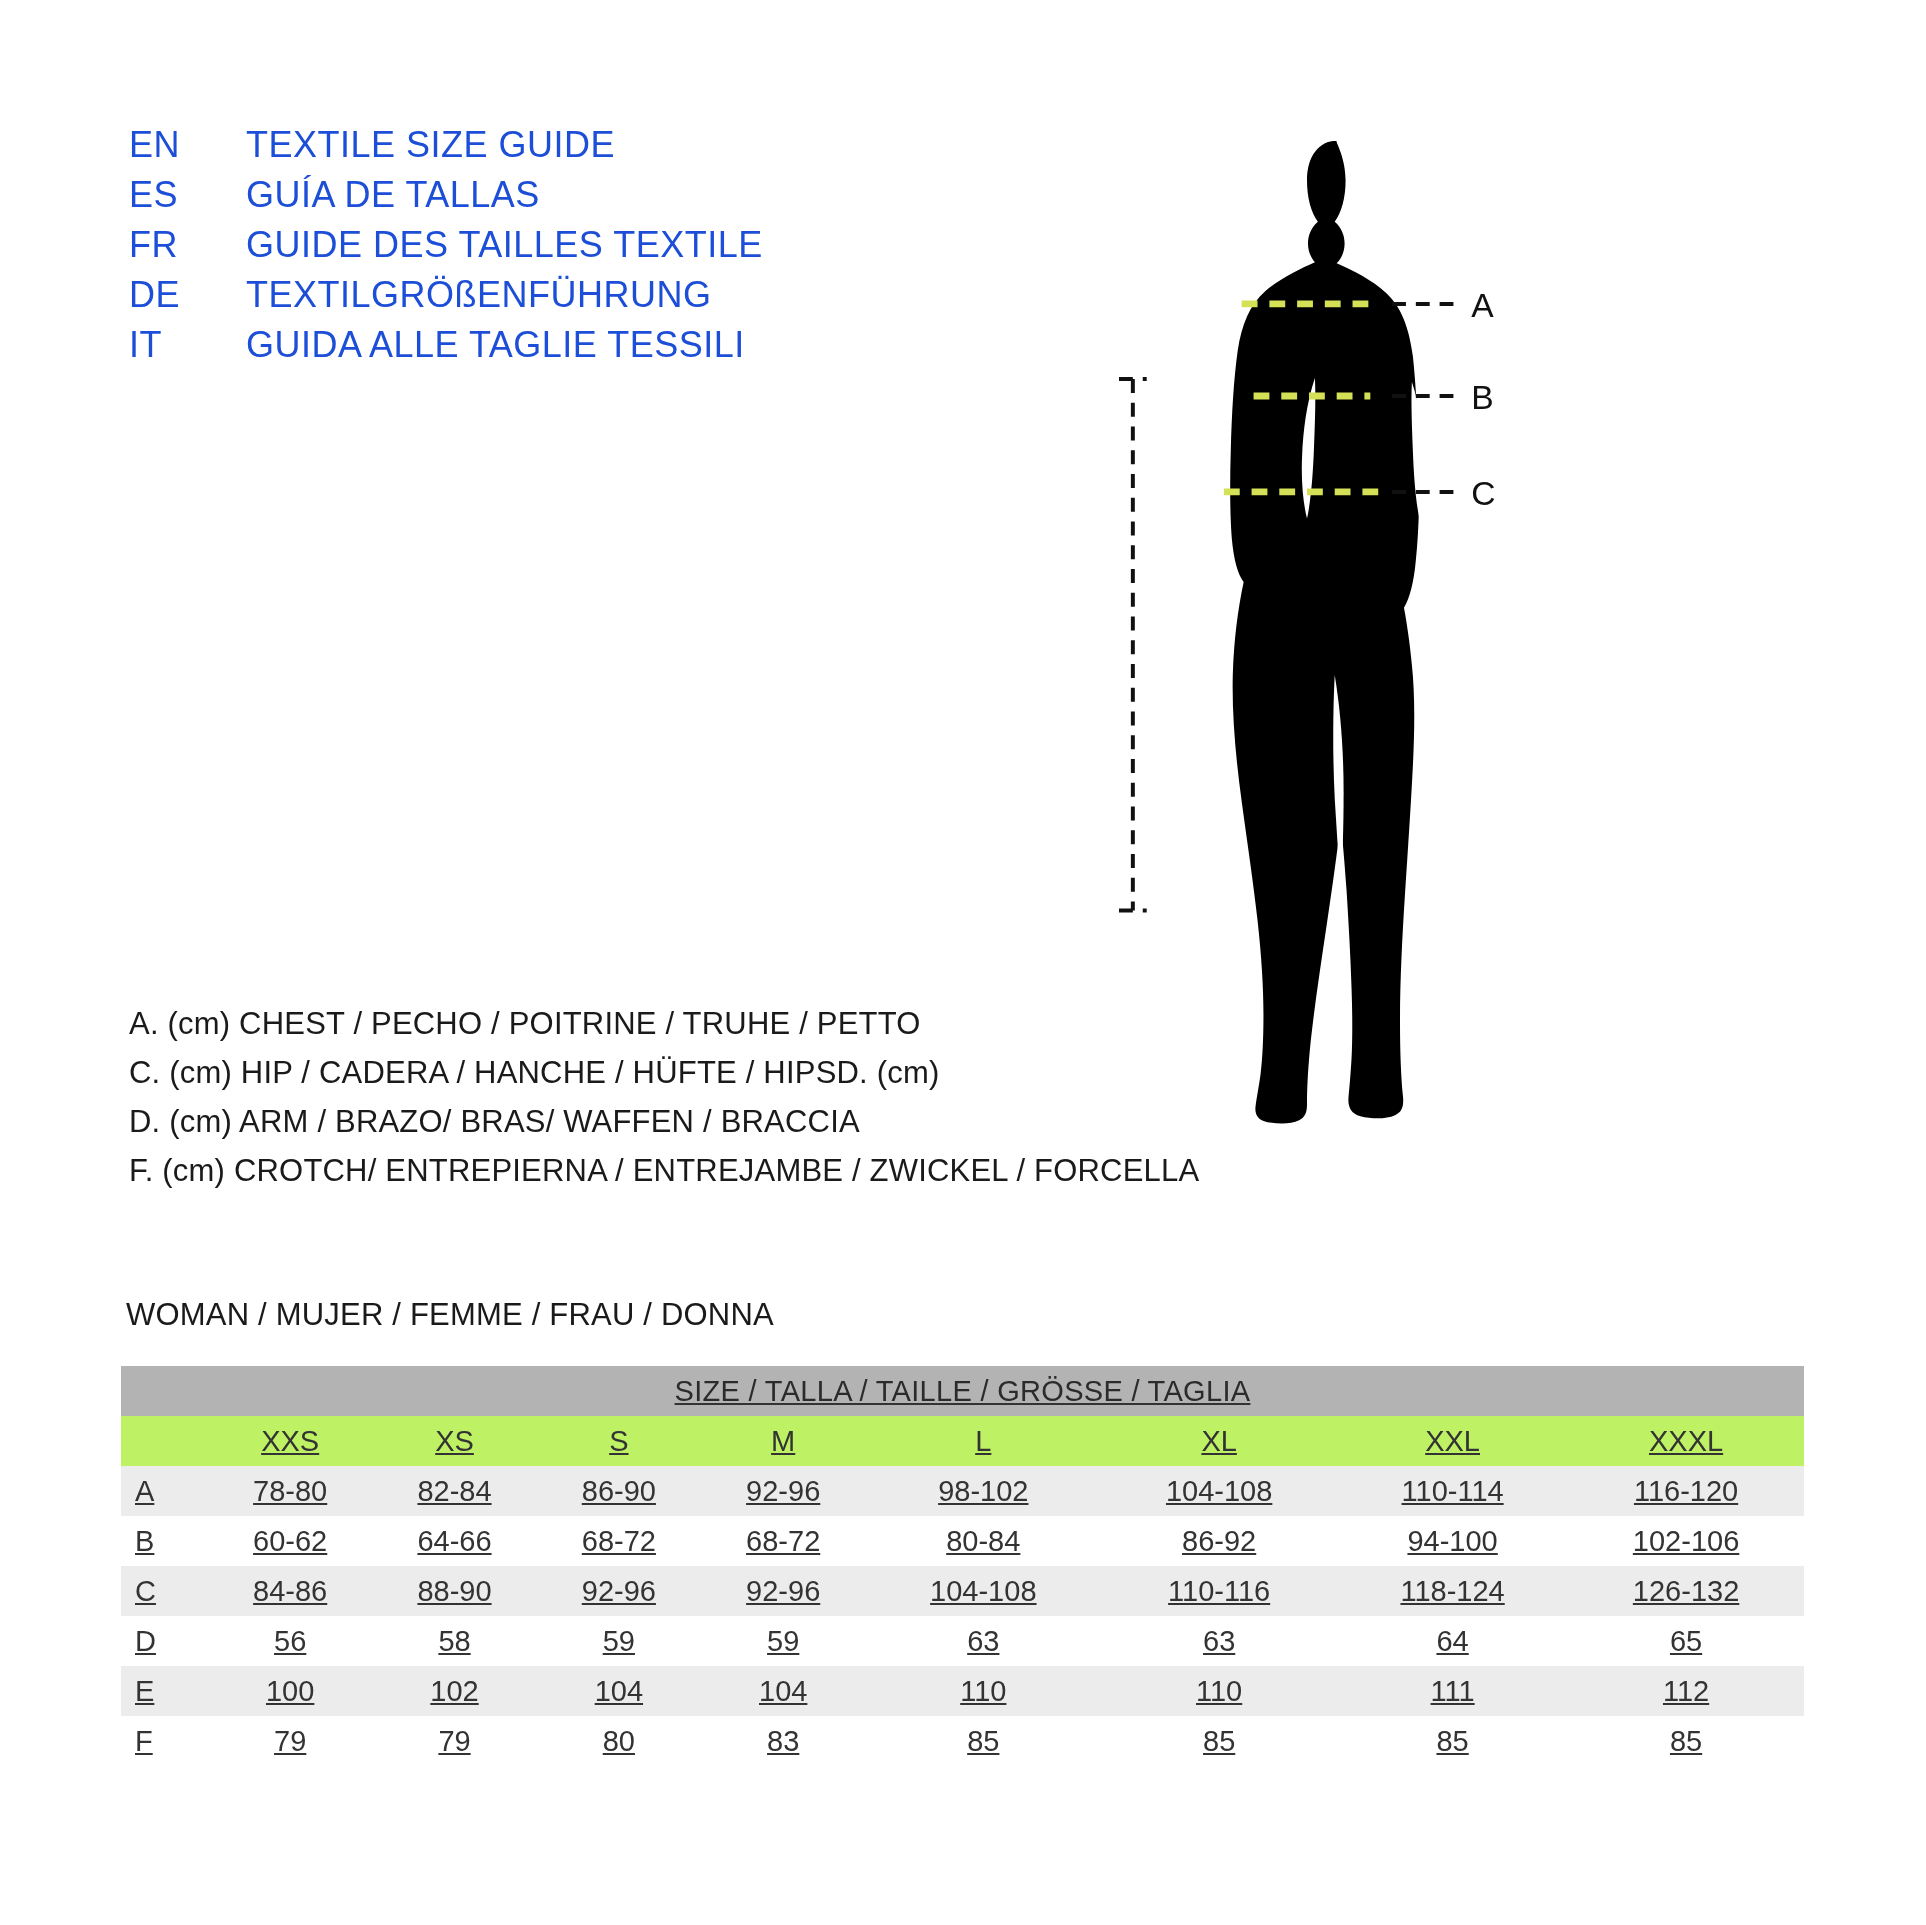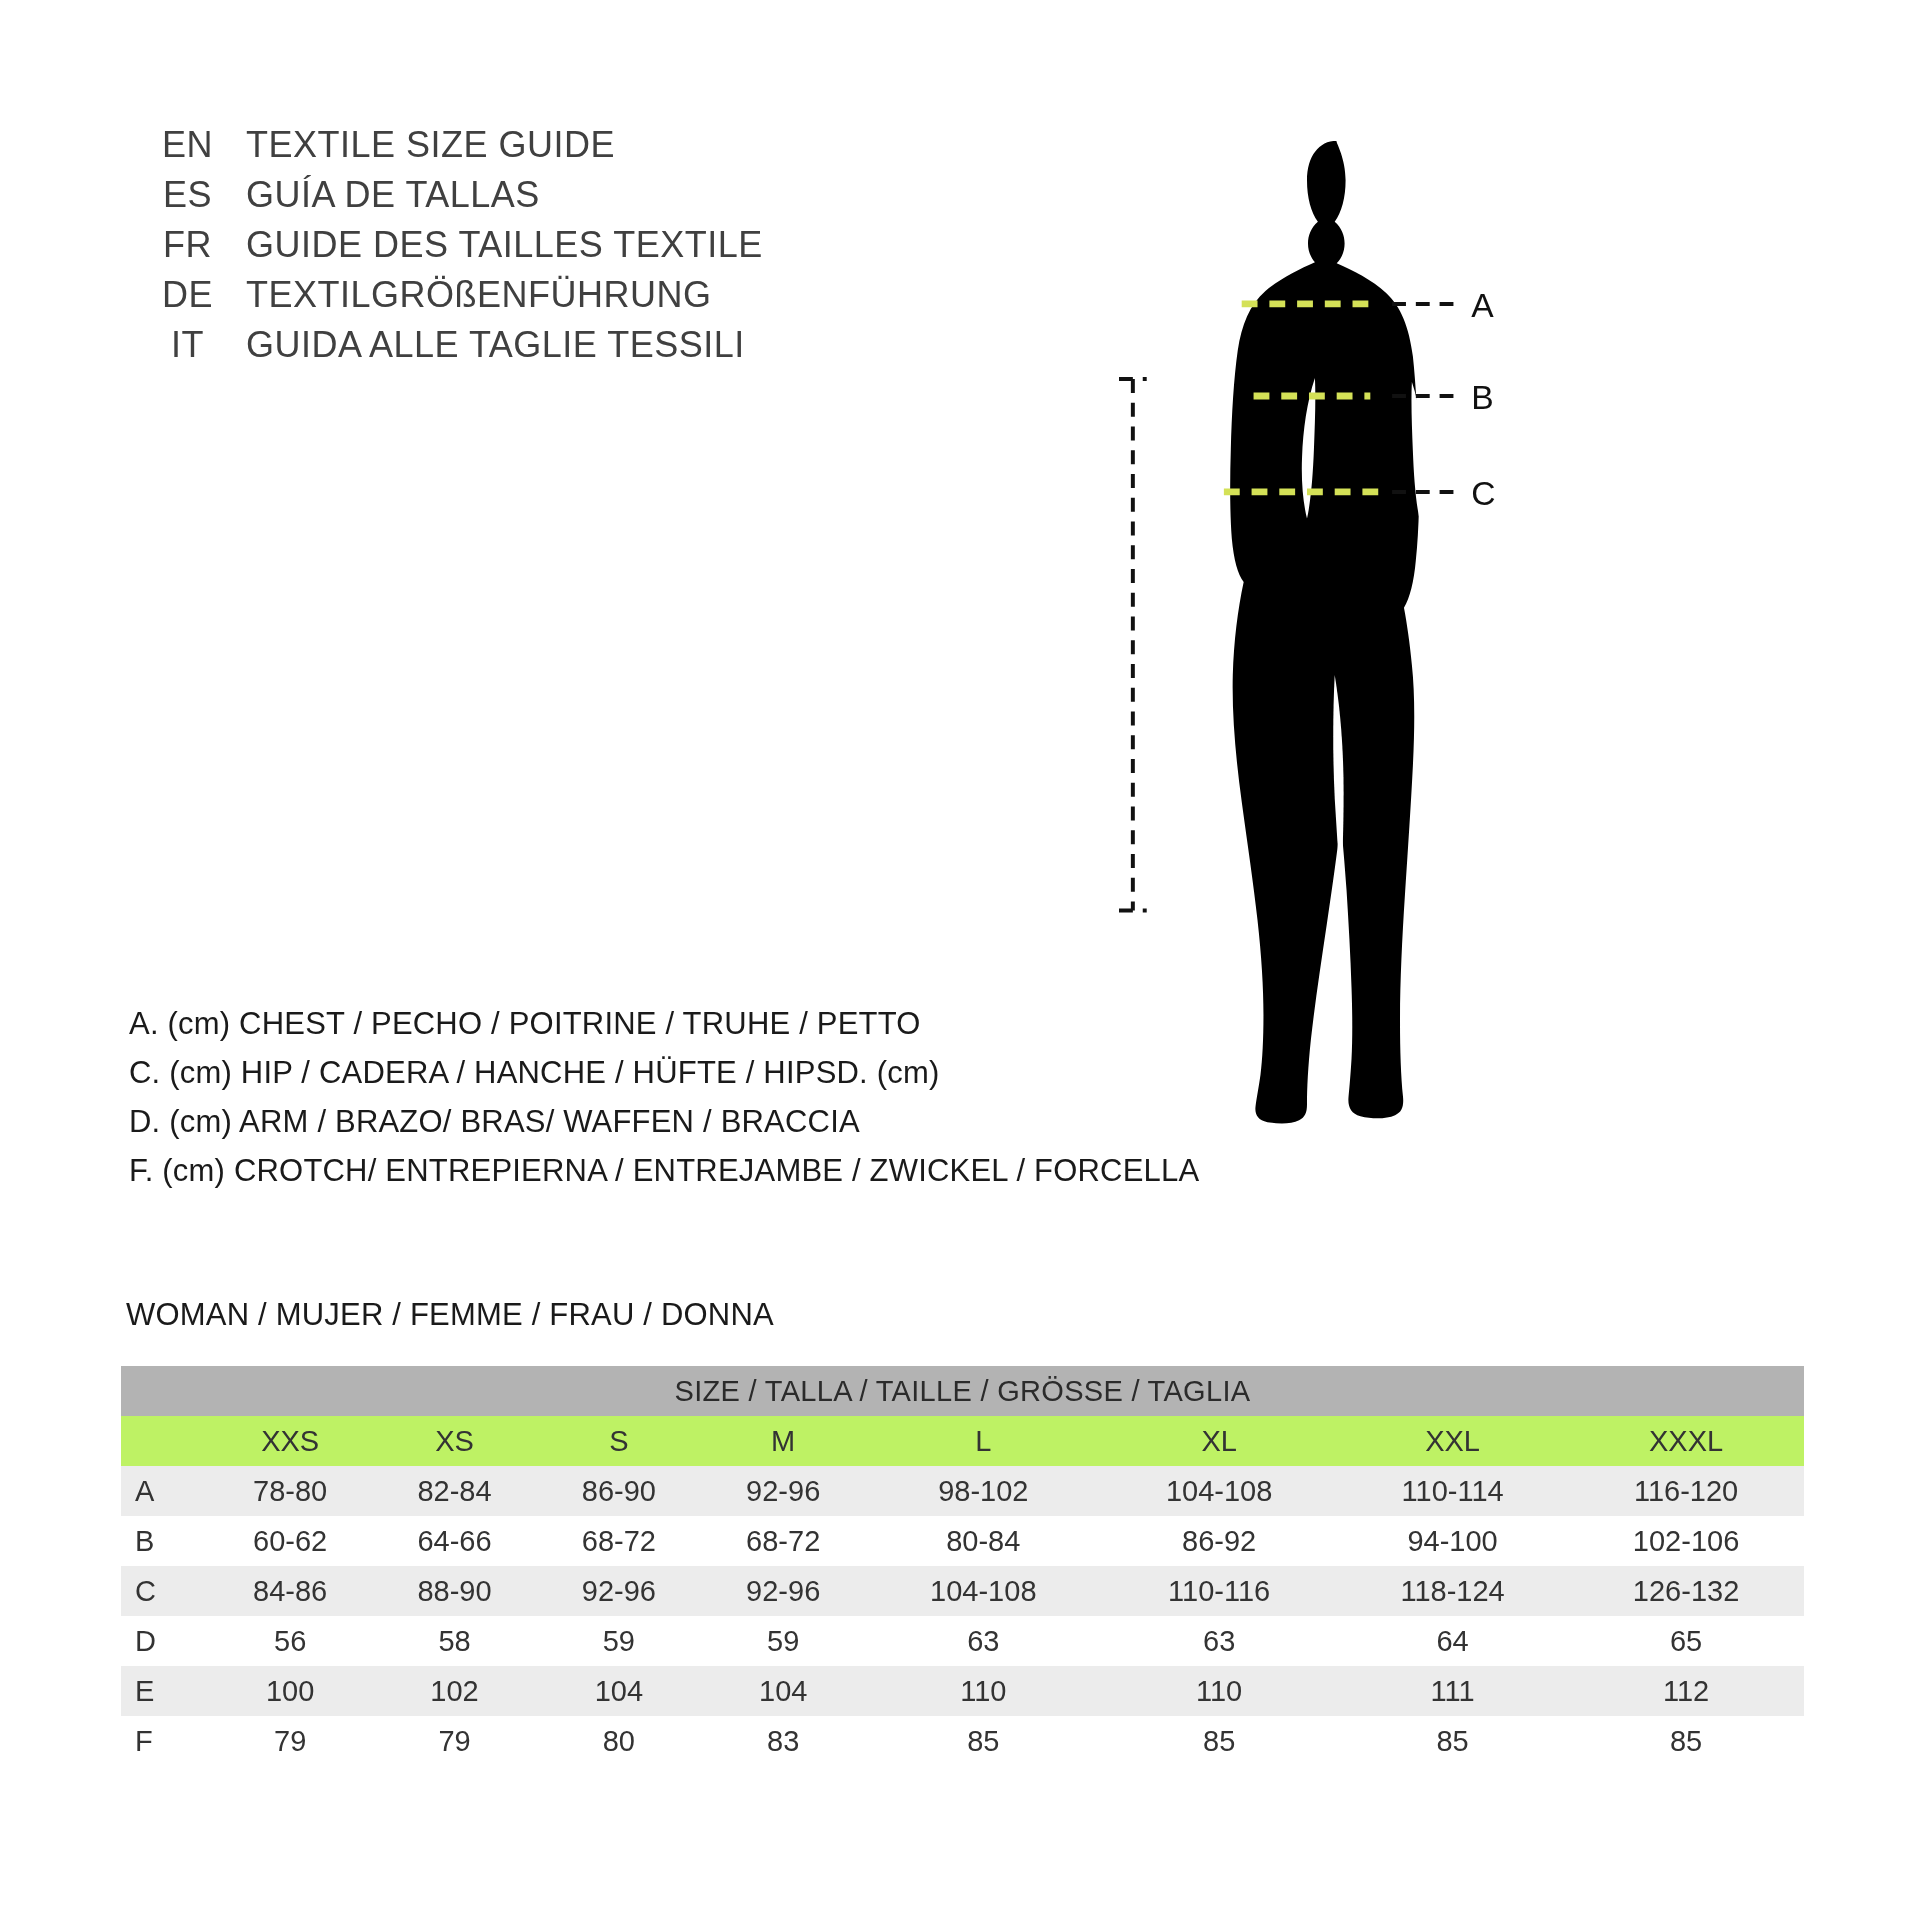--- a/index.html
+++ b/index.html
@@ -21,23 +21,22 @@
     position: absolute;
     left: 129px;
     top: 124px;
     width: 792px;
   }
   .title-row {
     display: flex;
     align-items: baseline;
     height: 50px;
     font-size: 36px;
-    color: #404040;
+    color: #1d4ed8;
     letter-spacing: 0.5px;
-    text-align: center;
   }
   .title-lang {
     width: 117px;
     flex: 0 0 117px;
   }
   .title-text { white-space: nowrap; }
 
   
   .legend-block {
     position: absolute;
@@ -70,20 +69,21 @@
     position: absolute;
     left: 121px;
     top: 1366px;
     width: 1683px;
   }
   table.size-table {
     border-collapse: collapse;
     width: 1683px;
     font-size: 29px;
     color: #333333;
+    text-decoration: underline;
   }
   table.size-table td, table.size-table th {
     padding: 0;
     height: 50px;
     font-weight: normal;
     text-align: center;
     vertical-align: middle;
   }
   .hdr-bar td {
     background: #b3b3b3;

